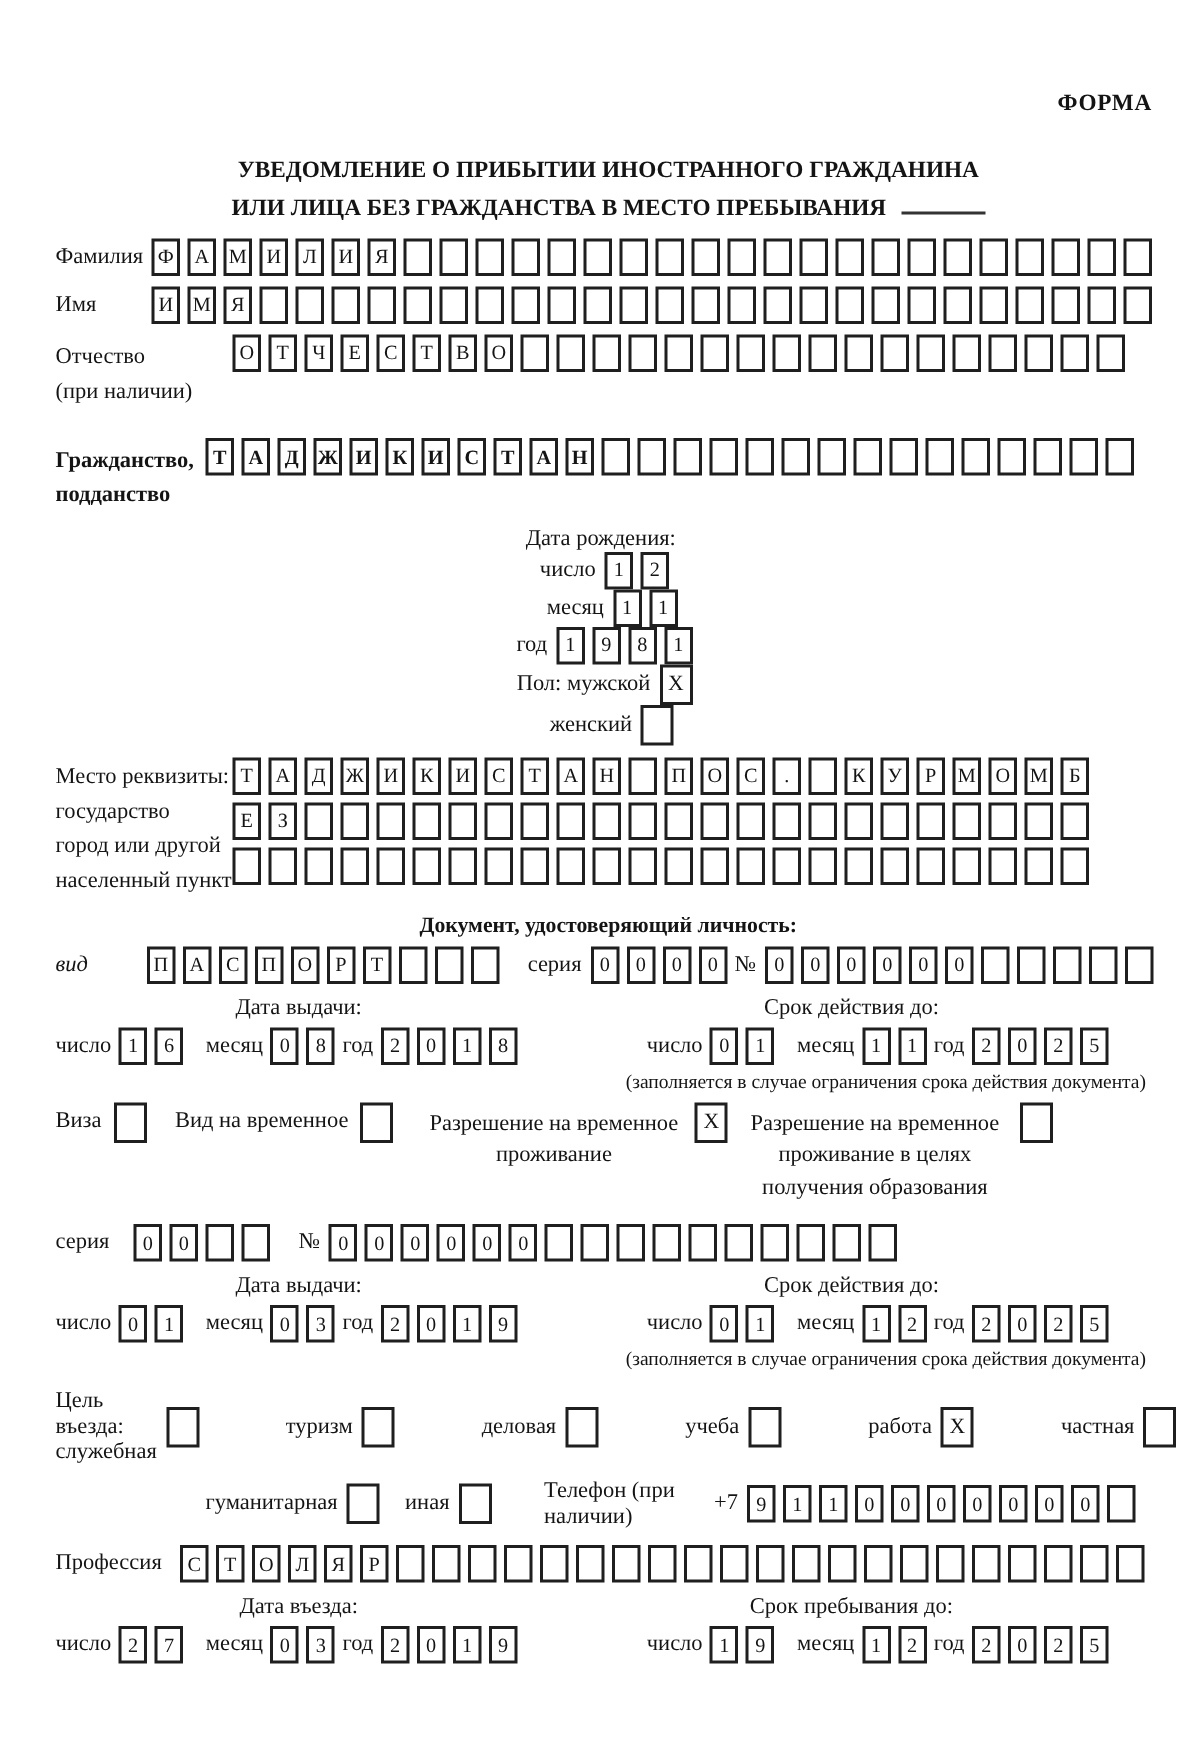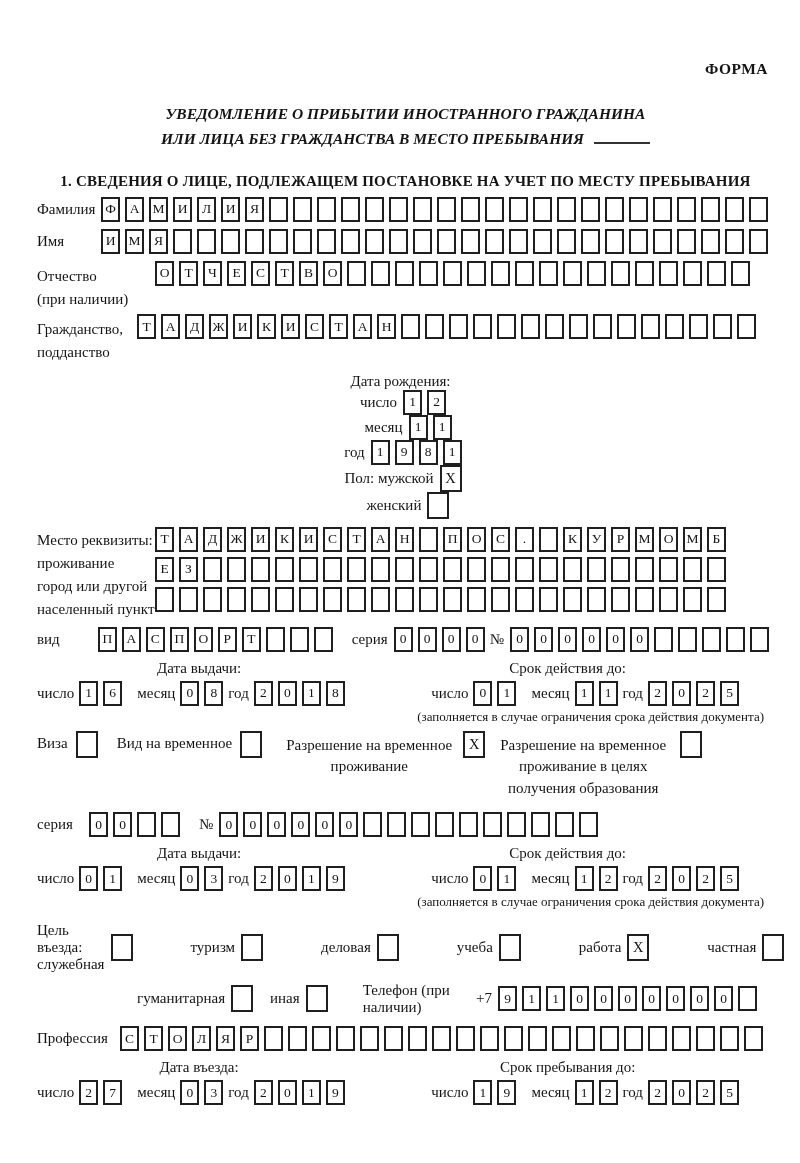--- a/index.html
+++ b/index.html
@@ -9,21 +9,21 @@
     font-family:"Liberation Serif", serif; color:#141414; font-size:15px;
   }
   .page { width:800px; height:1163px; padding:36px 26px 0 37px; }
 
   
   .hdr { margin-left:580px; font-size:13.5px; line-height:1.42; }
   .hdr .amend { margin-top:3px; }
   .forma { text-align:right; font-weight:bold; font-size:15.5px; margin:24px 6px 0 0; letter-spacing:.5px; }
 
   
-  .title { text-align:center; font-weight:bold; font-size:15.5px; line-height:1.6; margin-top:24px;font-style:italic; }
+  .title { text-align:center; font-weight:bold; font-size:15.5px; line-height:1.6; margin-top:24px; }
   .t-underline { display:inline-block; width:56px; border-bottom:2px solid #333; margin-left:10px; vertical-align:baseline; }
 
   .sec-heading { text-align:center; font-weight:bold; font-size:15px; margin-top:21px; letter-spacing:.2px; }
 
   
   .cell {
     display:inline-flex; align-items:center; justify-content:center; flex:none;
     width:19px; height:25px; border:2px solid #1f1f1f; margin-right:5px;
     font-size:13.5px; line-height:1; background:#fff;
   }
@@ -73,21 +73,20 @@
 
 <div class="page">
 
   <div class="forma">ФОРМА</div>
 
   <div class="title">
     <div>УВЕДОМЛЕНИЕ О ПРИБЫТИИ ИНОСТРАННОГО ГРАЖДАНИНА</div>
     <div><span>ИЛИ ЛИЦА БЕЗ ГРАЖДАНСТВА В МЕСТО ПРЕБЫВАНИЯ</span><span class="t-underline"></span></div>
   </div>
 
-  <div class="sec-heading">1. СВЕДЕНИЯ О ЛИЦЕ, ПОДЛЕЖАЩЕМ ПОСТАНОВКЕ НА УЧЕТ ПО МЕСТУ ПРЕБЫВАНИЯ</div>
 
   <div class="frow">
     <span class="flabel lw64">Фамилия</span>
     <span class="cellrow">
         <span class="cell">Ф</span>
         <span class="cell">А</span>
         <span class="cell">М</span>
         <span class="cell">И</span>
         <span class="cell">Л</span>
         <span class="cell">И</span>
@@ -177,21 +176,21 @@
         <span class="cell"></span>
         <span class="cell"></span>
         <span class="cell"></span>
         <span class="cell"></span>
         <span class="cell"></span>
         <span class="cell"></span>
         <span class="cell"></span>
       </span>
   </div>
 
-  <div class="frow" style="margin-top:3px;">
+  <div class="frow" style="margin-top:19px;font-weight:bold;">
     <span class="flabel lw100">
       <span>Гражданство,</span><br>
       <span>подданство</span>
     </span>
     <span class="cellrow">
         <span class="cell">Т</span>
         <span class="cell">А</span>
         <span class="cell">Д</span>
         <span class="cell">Ж</span>
         <span class="cell">И</span>
@@ -254,21 +253,21 @@
       <span class="lbl">женский</span>
       <span class="cellrow big">
           <span class="cell"></span>
         </span>
     </span>
   </div>
 
   <div class="frow" style="margin-top:8px;">
     <span class="flabel lw118" style="padding-top:2px;">
       <span>Место реквизиты:</span><br>
-      <span>проживание</span><br>
+      <span>государство</span><br>
       <span>город или другой</span><br>
       <span>населенный пункт</span>
     </span>
     <span class="stack3">
       <span class="cellrow">
           <span class="cell">Т</span>
           <span class="cell">А</span>
           <span class="cell">Д</span>
           <span class="cell">Ж</span>
           <span class="cell">И</span>
@@ -340,23 +339,24 @@
           <span class="cell"></span>
           <span class="cell"></span>
           <span class="cell"></span>
           <span class="cell"></span>
           <span class="cell"></span>
           <span class="cell"></span>
         </span>
     </span>
   </div>
 
+  <div class="doc-heading">Документ, удостоверяющий личность:</div>
 
   <div class="frow" style="align-items:center; margin-top:5px;">
-    <span style="width:62px;">вид</span>
+    <span style="width:62px;font-style:italic;">вид</span>
     <span class="cellrow">
         <span class="cell">П</span>
         <span class="cell">А</span>
         <span class="cell">С</span>
         <span class="cell">П</span>
         <span class="cell">О</span>
         <span class="cell">Р</span>
         <span class="cell">Т</span>
         <span class="cell"></span>
         <span class="cell"></span>

